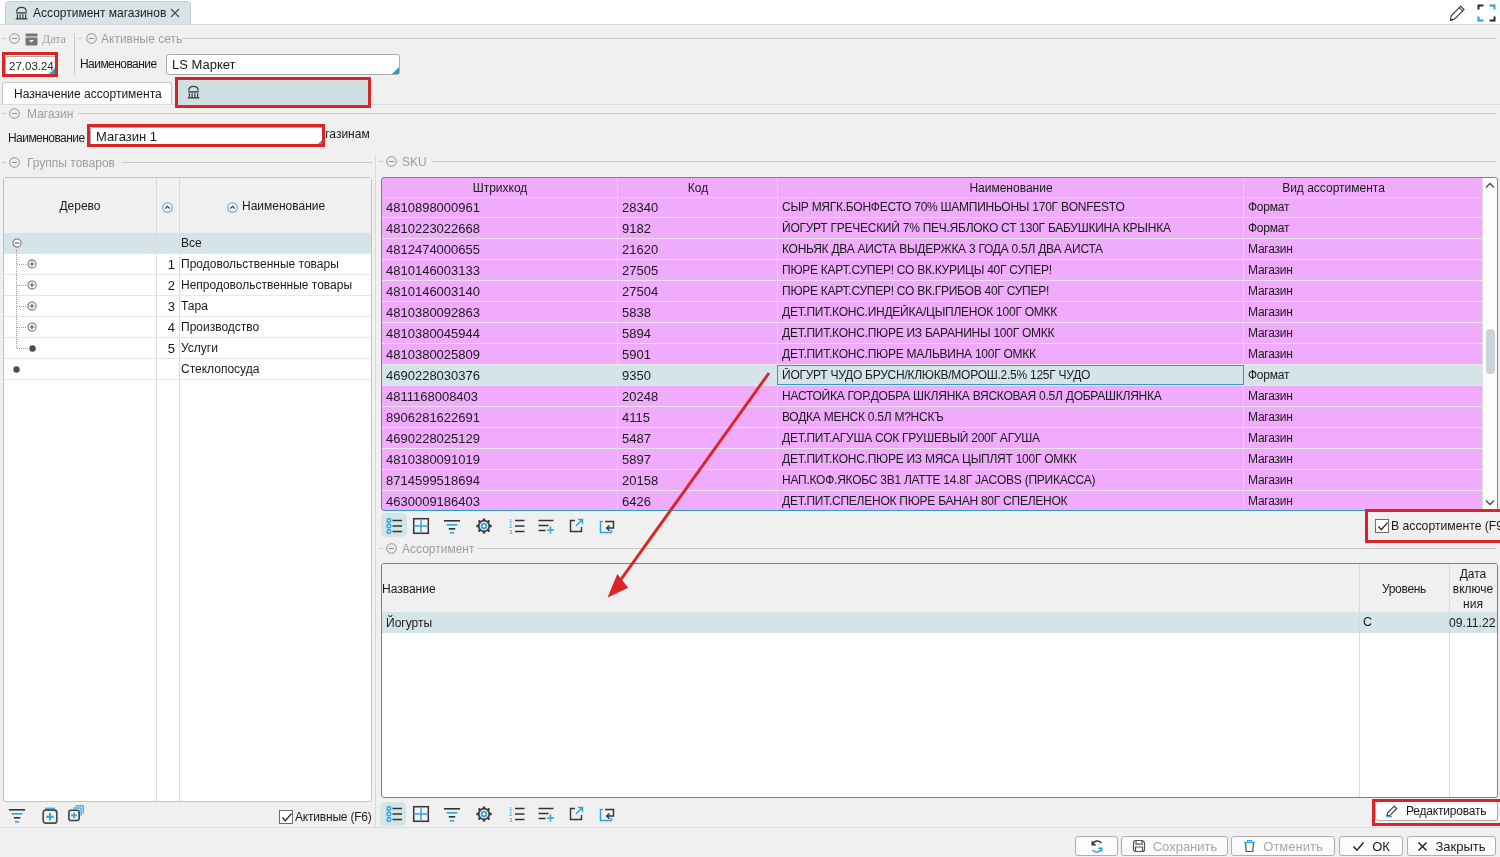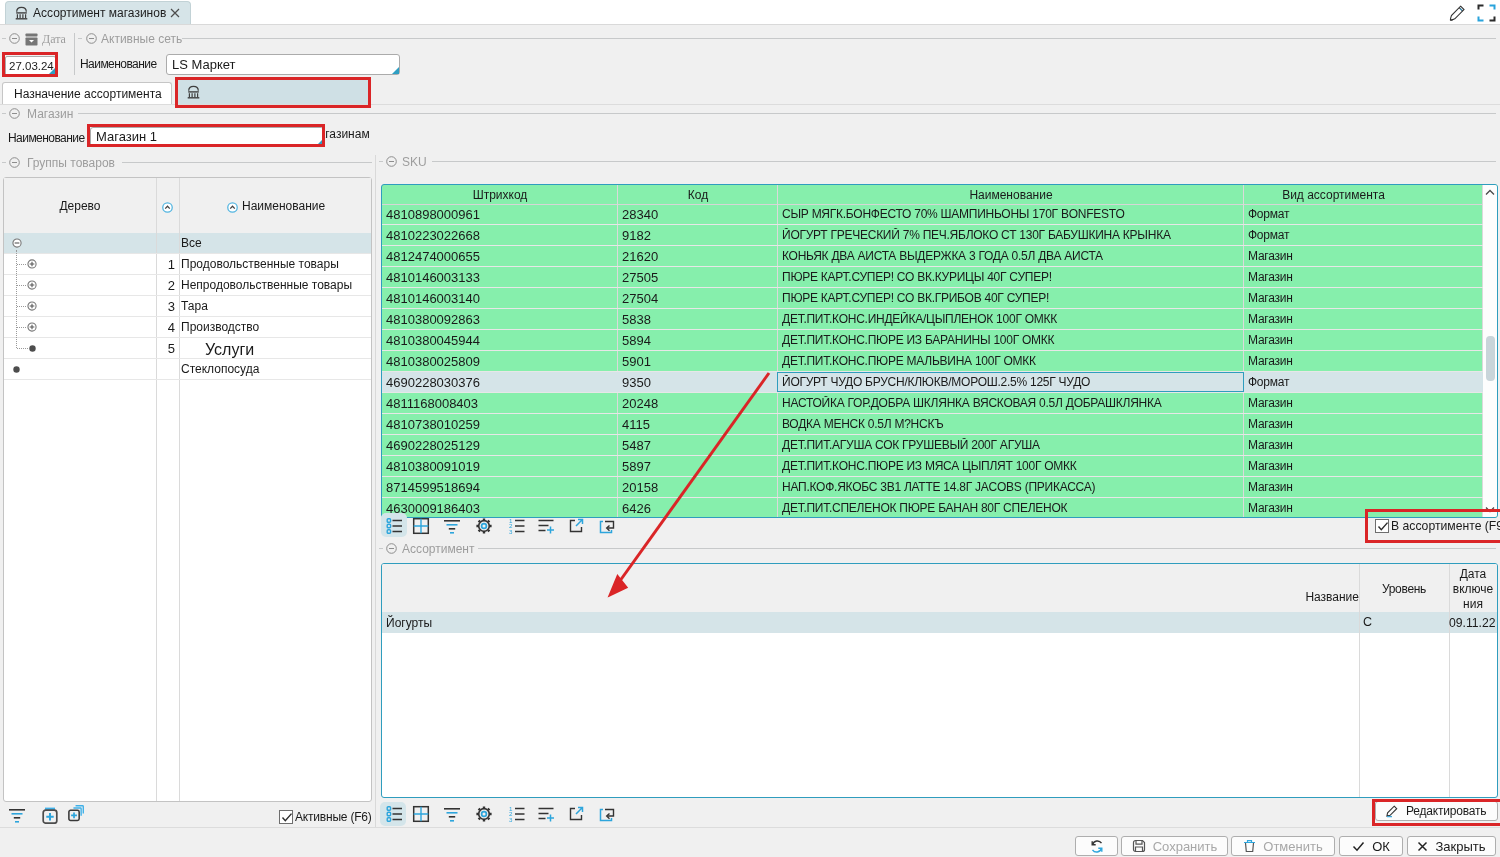--- a/index.html
+++ b/index.html
@@ -145,21 +145,21 @@
     <div class="abs" style="left:152px;top:100px;width:19px;text-align:right;font-size:13px;">2</div>
     <div class="abs nw" style="left:177px;top:100px;font-size:12px;">Непродовольственные товары</div>
     <div class="rowline" style="left:0;top:138px;width:367px;"></div>
     <div class="abs" style="left:152px;top:121px;width:19px;text-align:right;font-size:13px;">3</div>
     <div class="abs nw" style="left:177px;top:121px;font-size:12px;">Тара</div>
     <div class="rowline" style="left:0;top:159px;width:367px;"></div>
     <div class="abs" style="left:152px;top:142px;width:19px;text-align:right;font-size:13px;">4</div>
     <div class="abs nw" style="left:177px;top:142px;font-size:12px;">Производство</div>
     <div class="rowline" style="left:0;top:180px;width:367px;"></div>
     <div class="abs" style="left:152px;top:163px;width:19px;text-align:right;font-size:13px;">5</div>
-    <div class="abs nw" style="left:177px;top:163px;font-size:16px;padding-left:24px;">Услуги</div>
+    <div class="abs nw" style="left:177px;top:163px;font-size:12px;">Услуги</div>
     <div class="rowline" style="left:0;top:201px;width:367px;"></div>
     <div class="abs nw" style="left:177px;top:184px;font-size:12px;">Стеклопосуда</div>
     <svg class="abs" style="left:8px;top:60px;" width="10" height="10" viewBox="0 0 12 12">
       <circle cx="6" cy="6" r="4.9" fill="#fff" stroke="#777" stroke-width="1.3"></circle>
       <path d="M3.2 6 h5.6" stroke="#555" stroke-width="1.3"></path>
     </svg>
     <div class="abs" style="left:12px;top:72px;width:1px;height:98px;border-left:1px dotted #9a9a9a;"></div>
     <div class="abs" style="left:13px;top:86px;width:9px;height:1px;border-top:1px dotted #9a9a9a;"></div>
     <svg class="abs" style="left:23px;top:81px;" width="10" height="10" viewBox="0 0 12 12">
       <circle cx="6" cy="6" r="4.9" fill="#fff" stroke="#777" stroke-width="1.3"></circle>
@@ -192,21 +192,21 @@
 <div class="vl" style="left:375px;top:155px;height:672px;background:#d9d9d9;"></div>
 
 <div class="hl" style="left:379px;top:161px;width:4px;"></div>
 <svg class="abs" style="left:386px;top:156px;" width="11" height="11" viewBox="0 0 11 11">
     <circle cx="5.5" cy="5.5" r="4.8" fill="none" stroke="#8d8d8d" stroke-width="1"></circle>
     <path d="M3 5.5 h5" stroke="#8d8d8d" stroke-width="1"></path>
   </svg>
 <div class="abs gray" style="left:402px;top:155px;">SKU</div>
 <div class="hl" style="left:432px;top:161px;width:1064px;"></div>
 
-<div class="abs" id="skutable" style="left:381px;top:184px;width:1117px;height:334px;background:#86efac;border:1px solid #2f9dbe;border-radius:3px;box-sizing:border-box;overflow:hidden;">
+<div class="abs" id="skutable" style="left:381px;top:177px;width:1117px;height:334px;background:#f0abfc;border:1px solid #2f9dbe;border-radius:3px;box-sizing:border-box;overflow:hidden;">
   <div id="skuheader">
       <div class="abs" style="left:0px;top:3px;width:236px;text-align:center;">Штрихкод</div>
       <div class="abs" style="left:236px;top:3px;width:160px;text-align:center;">Код</div>
       <div class="abs" style="left:396px;top:3px;width:466px;text-align:center;">Наименование</div>
       <div class="abs" style="left:862px;top:3px;width:179px;text-align:center;">Вид ассортимента</div>
       <div class="abs" style="left:0;top:19px;width:1101px;height:1px;background:#d6d6d6;"></div>
       <div class="abs" style="left:235px;top:0;width:1px;height:332px;background:#dadada;"></div>
       <div class="abs" style="left:395px;top:0;width:1px;height:332px;background:#dadada;"></div>
       <div class="abs" style="left:861px;top:0;width:1px;height:332px;background:#dadada;"></div>
       <div class="abs" style="left:1100px;top:0;width:1px;height:332px;background:#dadada;"></div>
@@ -256,21 +256,21 @@
       <div class="abs" style="left:4px;top:190px;width:228px;white-space:nowrap;overflow:hidden;font-size:13px;">4690228030376</div>
       <div class="abs" style="left:240px;top:190px;width:152px;white-space:nowrap;overflow:hidden;font-size:13px;">9350</div>
       <div class="abs" style="left:400px;top:190px;width:458px;white-space:nowrap;overflow:hidden;font-size:12px;letter-spacing:-0.25px;">ЙОГУРТ ЧУДО БРУСН/КЛЮКВ/МОРОШ.2.5% 125Г ЧУДО</div>
       <div class="abs" style="left:866px;top:190px;width:231px;white-space:nowrap;overflow:hidden;font-size:12px;letter-spacing:-0.25px;">Формат</div>
       <div class="rowline" style="left:0;top:207px;width:1101px;"></div>
       <div class="abs" style="left:4px;top:211px;width:228px;white-space:nowrap;overflow:hidden;font-size:13px;">4811168008403</div>
       <div class="abs" style="left:240px;top:211px;width:152px;white-space:nowrap;overflow:hidden;font-size:13px;">20248</div>
       <div class="abs" style="left:400px;top:211px;width:458px;white-space:nowrap;overflow:hidden;font-size:12px;letter-spacing:-0.25px;">НАСТОЙКА ГОР.ДОБРА ШКЛЯНКА ВЯСКОВАЯ 0.5Л ДОБРАШКЛЯНКА</div>
       <div class="abs" style="left:866px;top:211px;width:231px;white-space:nowrap;overflow:hidden;font-size:12px;letter-spacing:-0.25px;">Магазин</div>
       <div class="rowline" style="left:0;top:228px;width:1101px;"></div>
-      <div class="abs" style="left:4px;top:232px;width:228px;white-space:nowrap;overflow:hidden;font-size:13px;">4810738010259</div>
+      <div class="abs" style="left:4px;top:232px;width:228px;white-space:nowrap;overflow:hidden;font-size:13px;">8906281622691</div>
       <div class="abs" style="left:240px;top:232px;width:152px;white-space:nowrap;overflow:hidden;font-size:13px;">4115</div>
       <div class="abs" style="left:400px;top:232px;width:458px;white-space:nowrap;overflow:hidden;font-size:12px;letter-spacing:-0.25px;">ВОДКА МЕНСК 0.5Л М?НСКЪ</div>
       <div class="abs" style="left:866px;top:232px;width:231px;white-space:nowrap;overflow:hidden;font-size:12px;letter-spacing:-0.25px;">Магазин</div>
       <div class="rowline" style="left:0;top:249px;width:1101px;"></div>
       <div class="abs" style="left:4px;top:253px;width:228px;white-space:nowrap;overflow:hidden;font-size:13px;">4690228025129</div>
       <div class="abs" style="left:240px;top:253px;width:152px;white-space:nowrap;overflow:hidden;font-size:13px;">5487</div>
       <div class="abs" style="left:400px;top:253px;width:458px;white-space:nowrap;overflow:hidden;font-size:12px;letter-spacing:-0.25px;">ДЕТ.ПИТ.АГУША СОК ГРУШЕВЫЙ 200Г АГУША</div>
       <div class="abs" style="left:866px;top:253px;width:231px;white-space:nowrap;overflow:hidden;font-size:12px;letter-spacing:-0.25px;">Магазин</div>
       <div class="rowline" style="left:0;top:270px;width:1101px;"></div>
       <div class="abs" style="left:4px;top:274px;width:228px;white-space:nowrap;overflow:hidden;font-size:13px;">4810380091019</div>
@@ -371,21 +371,21 @@
     <path d="M3 5.5 h5" stroke="#8d8d8d" stroke-width="1"></path>
   </svg>
 <div class="abs gray" style="left:402px;top:542px;">Ассортимент</div>
 <div class="hl" style="left:478px;top:548px;width:1018px;"></div>
 
 <div class="abs" id="asstable" style="left:381px;top:563px;width:1117px;height:235px;background:#fff;border:1px solid #2f9dbe;border-radius:3px;box-sizing:border-box;overflow:hidden;">
   <div class="abs" style="left:0;top:0;width:1115px;height:48px;background:#f0f0f0;"></div>
   <div class="abs" style="left:0;top:48px;width:1115px;height:21px;background:#d5e4e8;"></div>
   <div class="vl" style="left:977px;top:0;height:233px;background:#dadada;"></div>
   <div class="vl" style="left:1067px;top:0;height:233px;background:#dadada;"></div>
-  <div class="abs" style="left:0;top:26px;width:977px;text-align:right;">Название</div>
+  <div class="abs" style="left:0;top:18px;width:977px;text-align:left;">Название</div>
   <div class="abs" style="left:977px;top:18px;width:90px;text-align:center;letter-spacing:-0.3px;">Уровень</div>
   <div class="abs" style="left:1067px;top:3px;width:48px;text-align:center;line-height:15px;font-size:12px;">Дата включе ния</div>
   <div class="abs" style="left:4px;top:52px;">Йогурты</div>
   <div class="abs" style="left:981px;top:51px;font-size:12.5px;">С</div>
   <div class="abs" style="left:1067px;top:52px;width:44px;text-align:right;font-size:12.2px;">09.11.22</div>
 </div>
 
 <div class="selico" style="left:380px;top:802px;"></div>
 <div id="toolbar2">
     <svg class="toolico" style="left:386px;top:805px;" viewBox="0 0 18 18">

